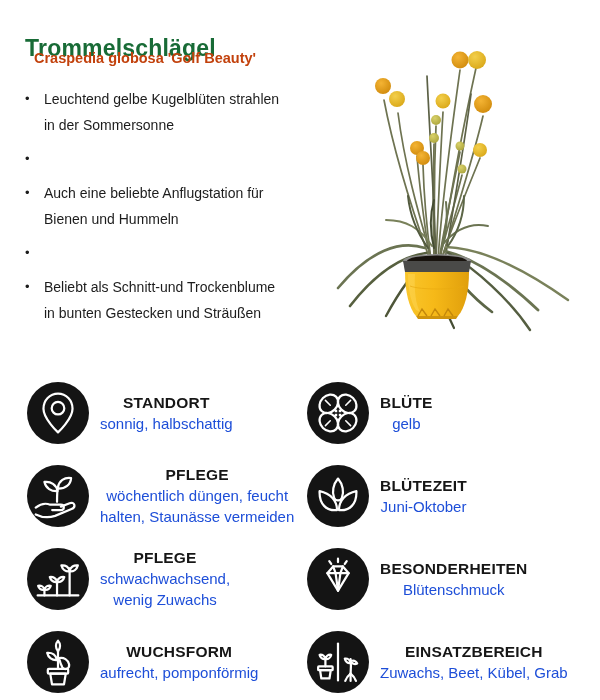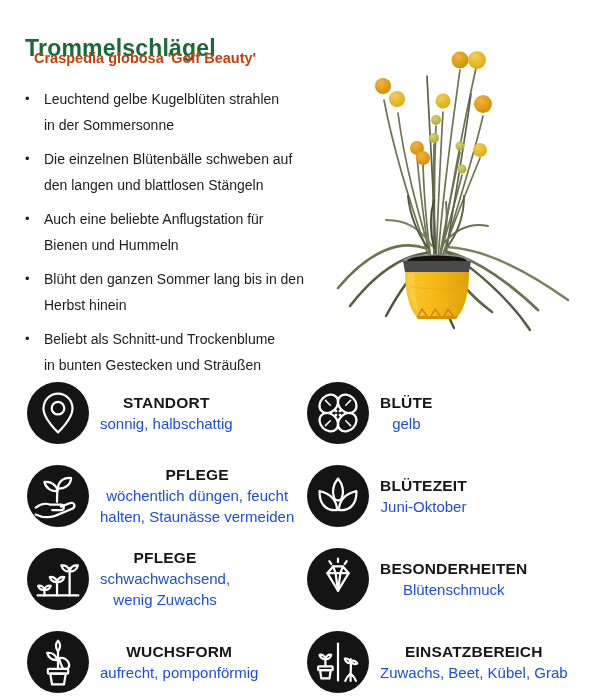--- a/index.html
+++ b/index.html
@@ -50,32 +50,28 @@
 <div class="page-subtitle">Craspedia globosa 'Golf Beauty'</div>
 
 <ul class="bullets">
   <li>
       <span class="marker">•</span>
       <span class="btext">Leuchtend gelbe Kugelblüten strahlen
 in der Sommersonne</span>
     </li>
   <li>
       <span class="marker">•</span>
-      <span class="btext">Die einzelnen Blütenbälle schweben auf
-den langen und blattlosen Stängeln</span>
     </li>
   <li>
       <span class="marker">•</span>
       <span class="btext">Auch eine beliebte Anflugstation für
 Bienen und Hummeln</span>
     </li>
   <li>
       <span class="marker">•</span>
-      <span class="btext">Blüht den ganzen Sommer lang bis in den
-Herbst hinein</span>
     </li>
   <li>
       <span class="marker">•</span>
       <span class="btext">Beliebt als Schnitt-und Trockenblume
 in bunten Gestecken und Sträußen</span>
     </li>
 </ul>
 
 <div class="plant-figure">
   <svg width="260" height="300" viewBox="0 0 260 300">

